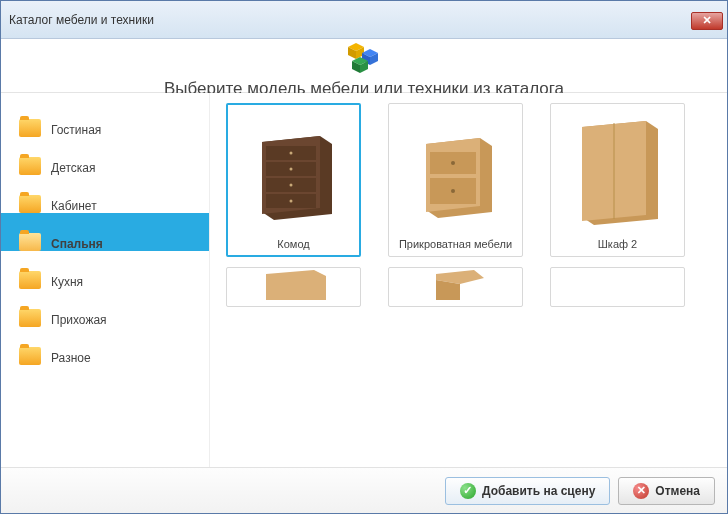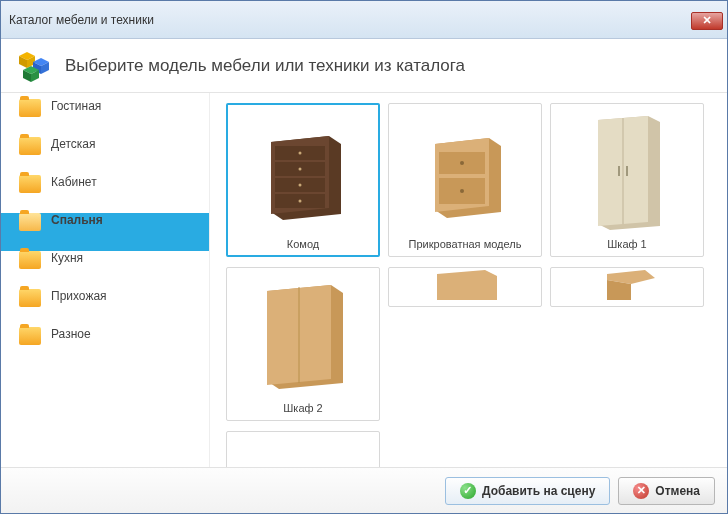--- a/index.html
+++ b/index.html
@@ -4,37 +4,37 @@
 <style>
   * { box-sizing: border-box; margin: 0; padding: 0; }
   body { font-family: "Segoe UI", Tahoma, Arial, sans-serif; font-size: 12px; background: #fff; }
 
   .window { width: 728px; height: 514px; border: 1px solid #5a7aa8; background: #fff; position: relative; display: flex; flex-direction: column; }
 
   .titlebar { height: 38px; background: linear-gradient(#eaf1f9, #d5e4f2); border-bottom: 1px solid #b8c8dc; display: flex; align-items: center; padding-left: 8px; color: #333; font-size: 12px; }
   .titlebar-buttons { margin-left: auto; display: flex; }
   .close-btn { width: 32px; height: 18px; margin: 2px 4px 0 0; background: linear-gradient(#e6a4a0, #c0392b); border: 1px solid #a83028; border-radius: 2px; display: flex; align-items: center; justify-content: center; color: #fff; font-weight: bold; font-size: 11px; }
 
-  .header { height: 54px; display: flex; align-items: center; padding: 0 16px; gap: 12px; border-bottom: 1px solid #e4e4e4; }
+  .header { height: 54px; display: flex; align-items: center; padding: 0 16px; gap: 4px; border-bottom: 1px solid #e4e4e4; flex-direction: column; }
   .header svg { flex-shrink: 0; }
   .header h1 { font-size: 17px; font-weight: normal; color: #444; }
 
   .body { flex: 1; display: flex; overflow: hidden; }
 
   .sidebar { width: 208px; background: #fff; padding-top: 6px; overflow-y: auto; }
-  .cat-item { height: 38px; display: flex; align-items: flex-start; padding-left: 18px; gap: 10px; color: #444; cursor: pointer; position: relative; }
+  .cat-item { height: 38px; display: flex; align-items: flex-end; padding-left: 18px; gap: 10px; color: #444; cursor: pointer; position: relative; }
   .cat-item.selected { background: #29abe2; color: #404040; font-weight: bold; }
   .cat-item.selected::after { content: ""; position: absolute; right: -14px; top: 0; width: 0; height: 0; border-top: 19px solid transparent; border-bottom: 19px solid transparent; border-left: 14px solid #29abe2; }
   .folder-ico { width: 22px; height: 18px; background: linear-gradient(#ffd76a, #f5a623); border-radius: 2px; position: relative; }
   .folder-ico::before { content: ""; position: absolute; top: -3px; left: 1px; width: 9px; height: 4px; background: #f5a623; border-radius: 2px 2px 0 0; }
   .cat-item.selected .folder-ico { background: linear-gradient(#ffe49a, #f7b84a); }
 
   .grid-wrap { flex: 1; padding: 10px 10px 0 16px; overflow-y: hidden; background: #fff; border-left: 1px solid #eee; }
   .grid { display: grid; grid-template-columns: repeat(3, 152px); gap: 10px 10px; }
-  .card { width: 154px; height: 154px; border: 1px solid #d8d8d8; border-radius: 2px; background: #fff; display: flex; flex-direction: column; align-items: center; justify-content: flex-end; padding: 6px; cursor: pointer; }
+  .card { width: 135px; height: 154px; border: 1px solid #d8d8d8; border-radius: 2px; background: #fff; display: flex; flex-direction: column; align-items: center; justify-content: flex-end; padding: 6px; cursor: pointer; }
   .card.selected { border: 2px solid #29abe2; padding: 5px; }
   .card .thumb { width: 100%; flex: 1; display: flex; align-items: center; justify-content: center; }
   .card .label { font-size: 11px; color: #444; text-align: center; margin-top: 4px; white-space: nowrap; overflow: hidden; text-overflow: ellipsis; width: 100%; }
   .card.partial { height: 40px; overflow: hidden; }
   .card.partial .thumb { align-items: flex-start; padding-top: 4px; }
 
   .footer { height: 46px; border-top: 1px solid #e2e2e2; display: flex; align-items: center; justify-content: flex-end; padding: 0 12px; gap: 8px; background: linear-gradient(#fdfdfd, #f2f2f2); }
   .btn { height: 28px; padding: 0 14px; border: 1px solid #b6b6b6; border-radius: 3px; background: linear-gradient(#fefefe, #e6e6e6); display: flex; align-items: center; gap: 6px; font-size: 12px; color: #333; font-weight: bold; cursor: pointer; }
   .btn.primary { border-color: #9bbfe0; background: linear-gradient(#fefefe, #e6eef6); }
   .ico-circle { width: 16px; height: 16px; border-radius: 50%; display: flex; align-items: center; justify-content: center; color: #fff; font-size: 11px; font-weight: bold; }
@@ -131,36 +131,24 @@
           <div class="thumb">
             <svg width="100" height="100" viewBox="0 0 100 100">
               <polygon points="20,22 74,16 86,24 86,90 32,96 20,88" fill="#c89858"></polygon>
               <polygon points="20,22 74,16 74,84 20,90" fill="#dbb078"></polygon>
               <rect x="24" y="30" width="46" height="22" fill="#c89858"></rect>
               <rect x="24" y="56" width="46" height="26" fill="#c89858"></rect>
               <circle cx="47" cy="41" r="2" fill="#8a6838"></circle>
               <circle cx="47" cy="69" r="2" fill="#8a6838"></circle>
             </svg>
           </div>
-          <div class="label">Прикроватная модель</div>
-        </div>
-
-
-        <div class="card">
-          <div class="thumb">
-            <svg width="90" height="120" viewBox="0 0 90 120">
-              <polygon points="16,8 66,4 78,10 78,114 28,118 16,112" fill="#d0c4a8"></polygon>
-              <polygon points="16,8 66,4 66,110 16,114" fill="#e4dcc4"></polygon>
-              <line x1="41" y1="6" x2="41" y2="112" stroke="#c0b498" stroke-width="1"></line>
-              <rect x="36" y="54" width="2" height="10" fill="#a0987c"></rect>
-              <rect x="44" y="54" width="2" height="10" fill="#a0987c"></rect>
-            </svg>
-          </div>
-          <div class="label">Шкаф 1</div>
-        </div>
+          <div class="label">Прикроватная мебели</div>
+        </div>
+
+
 
         <div class="card">
           <div class="thumb">
             <svg width="100" height="110" viewBox="0 0 100 110">
               <polygon points="14,10 78,4 90,12 90,102 26,108 14,100" fill="#c89858"></polygon>
               <polygon points="14,10 78,4 78,98 14,104" fill="#dbb078"></polygon>
               <line x1="46" y1="6" x2="46" y2="102" stroke="#b8904a" stroke-width="1"></line>
             </svg>
           </div>
           <div class="label">Шкаф 2</div>

